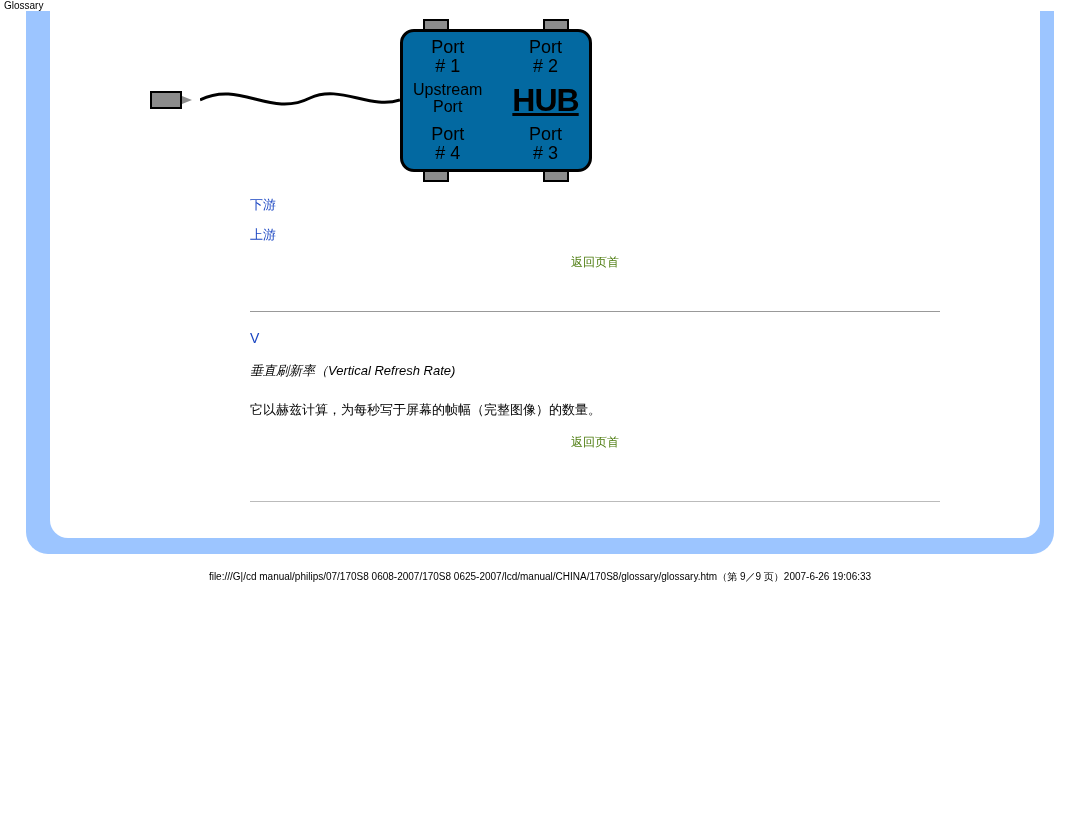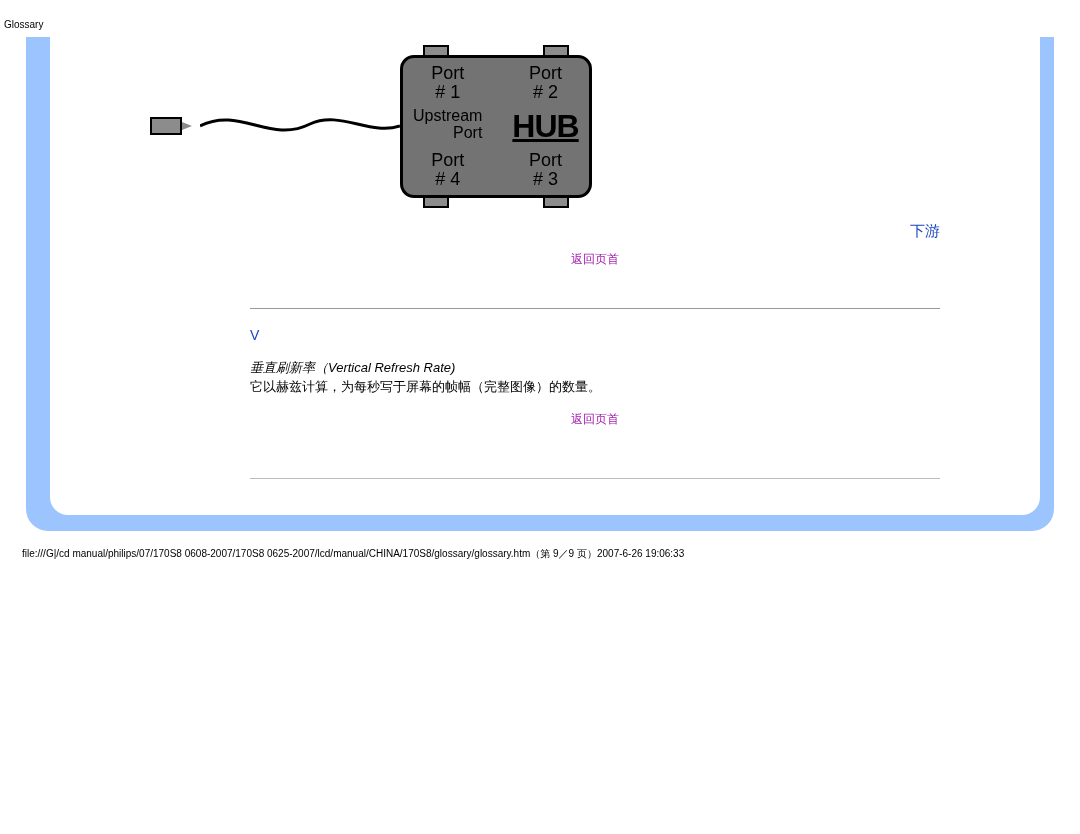--- a/index.html
+++ b/index.html
@@ -7,22 +7,21 @@
     padding: 0;
     background: #ffffff;
     font-family: Arial, "Microsoft YaHei", sans-serif;
     font-size: 13px;
     color: #000;
   }
   .header {
     font-family: Tahoma, Arial, sans-serif;
     font-size: 10px;
     color: #000;
-    padding: 7px 4px;
-    margin-top: 12px;
+    padding: 0 4px;
   }
   .outer {
     width: 1028px;
     margin: 0 auto 10px auto;
     background: #9cc5ff;
     border-radius: 0 0 22px 22px;
     padding-bottom: 16px;
     box-sizing: border-box;
   }
   .inner {
@@ -62,38 +61,38 @@
     border-left: 10px solid #8c8c8c;
     border-top: 4px solid transparent;
     border-bottom: 4px solid transparent;
   }
   .cable-svg { flex: 0 0 auto; }
   .hub-box {
     border: 3px solid #000;
     border-radius: 14px;
     padding: 6px 10px;
     position: relative;
-    background: #737373;
+    background: #0369a1;
   }
   .hub-grid {
     display: grid;
     grid-template-columns: auto auto;
     column-gap: 30px;
     row-gap: 6px;
     font-family: Arial, sans-serif;
   }
   .port-label {
     font-size: 18px;
     line-height: 1.05;
     text-align: center;
   }
   .upstream-cell {
     font-size: 16px;
     line-height: 1.05;
-    text-align: right;
+    text-align: center;
   }
   .hub-big {
     font-size: 32px;
     font-weight: 900;
     letter-spacing: -1px;
     text-align: center;
     text-decoration: underline;
   }
   .conn {
     position: absolute;
@@ -103,42 +102,41 @@
     border: 2px solid #000;
     box-sizing: border-box;
   }
   .conn.top1 { top: -13px; left: 20px; }
   .conn.top2 { top: -13px; right: 20px; }
   .conn.bot1 { bottom: -13px; left: 20px; }
   .conn.bot2 { bottom: -13px; right: 20px; }
 
   .blue-heading {
     color: #1945c2;
-    font-size: 15px;
+    font-size: 13px;
     margin-top: 12px;
     margin-bottom: 10px;
-    text-align: right;
   }
   .para {
     font-size: 13px;
     line-height: 1.55;
     margin-bottom: 14px;
   }
   .italic-heading {
     font-style: italic;
     font-size: 13px;
     margin-top: 16px;
-    margin-bottom: 0;
+    margin-bottom: 20px;
   }
   .return-link {
     text-align: center;
     font-size: 12px;
   }
   .return-link a {
-    color: #a21caf;
+    color: #4d7c0f;
     text-decoration: none;
   }
   hr.sep {
     border: none;
     border-top: 1px solid #999;
     margin: 40px 0 18px 0;
   }
   .letter {
     color: #1945c2;
     font-size: 14px;
@@ -146,21 +144,22 @@
   }
   hr.foot {
     border: none;
     border-top: 1px solid #bbb;
     margin: 50px 0 6px 0;
   }
   .footer {
     font-family: Tahoma, Arial, sans-serif;
     font-size: 10px;
     color: #000;
-    padding: 6px 14px 12px 22px;
+    padding: 6px 14px 12px 14px;
+    text-align: center;
   }
 </style>
 </head>
 <body>
 
 <div class="header">Glossary</div>
 
 <div class="outer">
   <div class="inner">
 
@@ -190,20 +189,21 @@
           </div>
           <div class="port-label">
             <span>Port</span><br><span># 3</span>
           </div>
         </div>
       </div>
     </div>
 
     <div class="blue-heading">下游</div>
 
+    <div class="blue-heading">上游</div>
 
     <div class="return-link">
       <a href="#">返回页首</a>
     </div>
 
     <hr class="sep">
 
     <div class="letter">V</div>
 
     <div class="italic-heading">垂直刷新率（Vertical Refresh Rate)</div>

